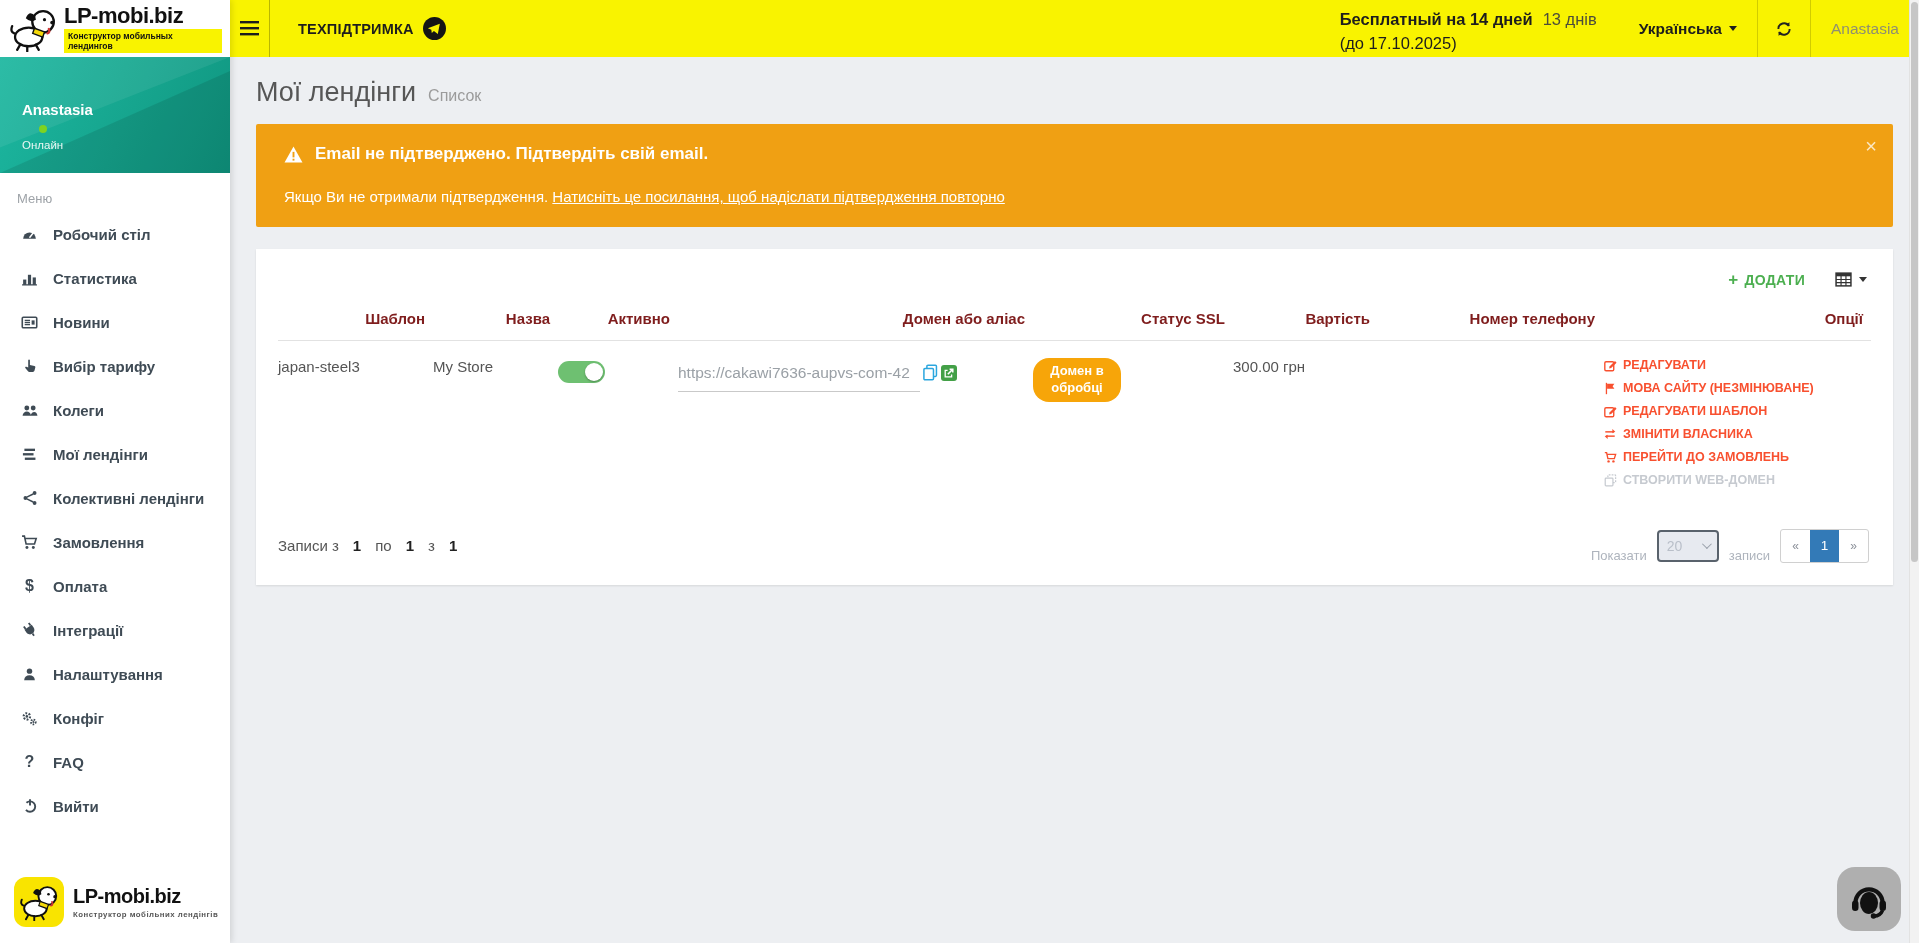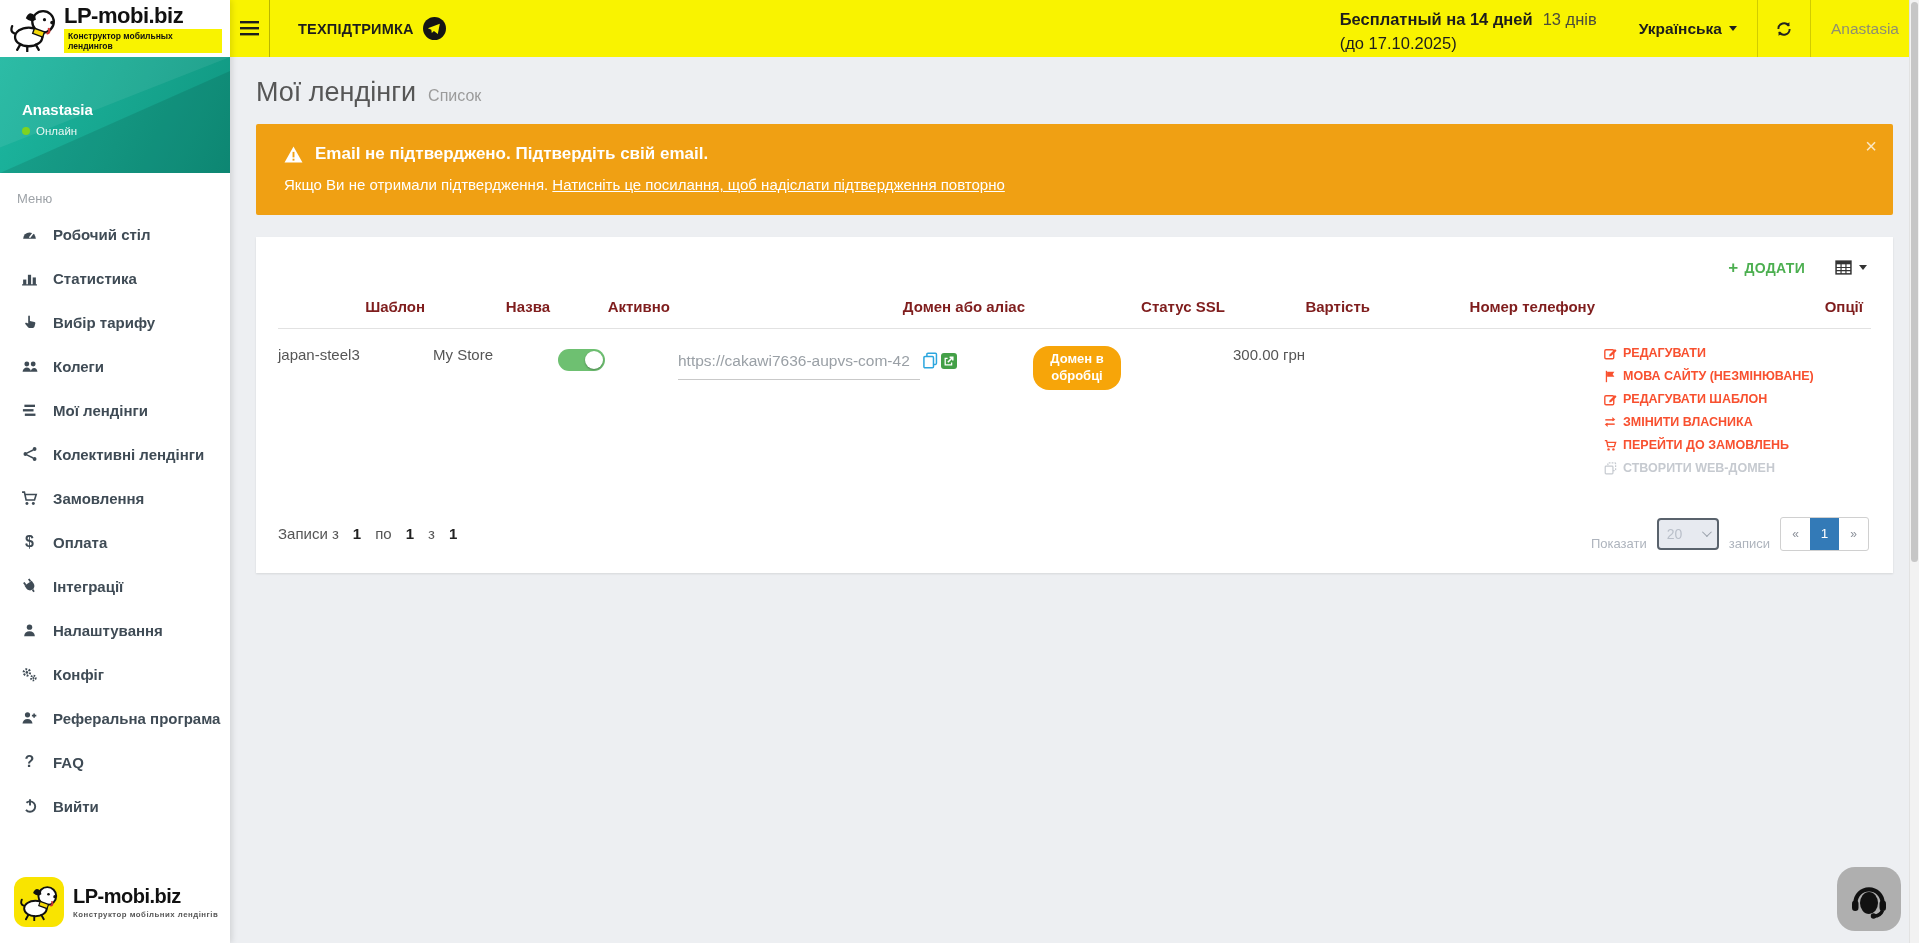--- a/index.html
+++ b/index.html
@@ -14,21 +14,21 @@
   .brand { height:57px; display:flex; align-items:center; gap:8px; padding:0 8px 0 10px; background:#fff; cursor:pointer; }
   .brand svg { width:46px; height:46px; flex:none; }
   .brand-title { font-size:22px; font-weight:800; color:#111; letter-spacing:-.5px; line-height:1.05; }
   .brand-tag { font-size:8.5px; font-weight:700; color:#111; background:#F9F300; padding:2px 4px; margin-top:2px; display:inline-block; }
   .user-panel { height:116px; position:relative; background:linear-gradient(115deg,#1CB7A0 0%,#16A58E 55%,#0F9680 100%); overflow:hidden; }
   .user-panel::before { content:""; position:absolute; inset:0; background:rgba(255,255,255,.07);
       clip-path:polygon(0 0,100% 0,0 78%); }
   .user-panel::after { content:""; position:absolute; inset:0; background:rgba(0,0,0,.10);
       clip-path:polygon(0 100%,100% 12%,100% 100%); }
   .u-name { position:absolute; left:22px; top:44px; color:#fff; font-size:15px; font-weight:700; z-index:2; }
-  .u-status { position:absolute; left:22px; top:68px; display:flex; align-items:center; gap:6px; z-index:2; }
+  .u-status { position:absolute; left:22px; top:68px; display:flex; align-items:center; gap:6px; z-index:2;flex-direction:column; }
   .dot { width:8px; height:8px; border-radius:50%; background:#7ED321; display:inline-block; }
   .u-status span.txt { color:#EAF7F3; font-size:11.5px; }
   .menu-title { color:#9EA3A8; font-size:13px; margin:18px 0 6px 17px; }
   .menu { flex:1; overflow:hidden; }
   .menu-item { display:flex; align-items:center; gap:13px; height:44px; padding:0 8px 0 19px;
                color:#3F4B55; font-size:15px; font-weight:700; cursor:pointer; text-decoration:none; }
   .mi { width:21px; min-width:21px; display:flex; justify-content:center; align-items:center; }
   .mi svg { display:block; }
   .mi.txt { font-size:16px; font-weight:700; color:#3F4B55; }
   .side-footer { padding:10px 0 16px 14px; display:flex; align-items:center; gap:9px; }
@@ -56,21 +56,21 @@
              border-left:1px solid rgba(0,0,0,.16); border-right:1px solid rgba(0,0,0,.16); }
   .huser { display:flex; align-items:center; padding:0 20px; font-size:15.5px; color:#8F8F70; cursor:pointer; }
 
   .content { flex:1; overflow:hidden; }
   .page-head { padding:20px 26px 16px; display:flex; align-items:baseline; gap:12px; }
   .page-head h1 { font-size:27px; font-weight:400; color:#565656; }
   .page-head .sub { font-size:16px; color:#9B9B9B; }
 
   .alert { margin:0 26px; background:#F0A013; border-radius:2px; padding:20px 28px 22px; position:relative; color:#fff; }
   .alert-title { display:flex; align-items:center; gap:12px; font-size:17px; font-weight:700; }
-  .alert-sub { margin-top:12px; font-size:15px; }
+  .alert-sub { margin-top:24px; font-size:15px; }
   .alert-sub a { color:#fff; text-decoration:underline; cursor:pointer; }
   .alert-close { position:absolute; right:16px; top:12px; background:none; border:none; color:rgba(255,255,255,.75);
                  font-size:20px; cursor:pointer; line-height:1; }
 
   .panel { margin:22px 26px 0; background:#fff; box-shadow:0 1px 2px rgba(0,0,0,.1); padding:14px 22px 10px; }
   .toolbar { display:flex; justify-content:flex-end; align-items:center; gap:30px; padding:8px 4px 10px 0; }
   .add { display:flex; align-items:center; gap:6px; color:#4CAF50; font-size:14px; font-weight:700;
          letter-spacing:.3px; text-decoration:none; cursor:pointer; }
   .add .plus { font-size:17px; font-weight:800; line-height:1; }
   .grid-dd { display:flex; align-items:center; gap:7px; cursor:pointer; text-decoration:none; }
@@ -176,20 +176,30 @@
               <rect x="2" y="9" width="3" height="5"></rect>
               <rect x="6.5" y="4.5" width="3" height="9.5"></rect>
               <rect x="11" y="7" width="3" height="7"></rect>
               <rect x="1" y="13.4" width="14" height="1.2"></rect>
             </svg>
           </span>
         <span class="ml">Статистика</span>
       </a>
       <a class="menu-item">
         <span class="mi">
+            <svg width="17" height="17" viewBox="0 0 16 16">
+              <rect x="1.2" y="3" width="13.6" height="10" rx="1" fill="none" stroke="#3F4B55" stroke-width="1.5"></rect>
+              <path d="M3.5 6h5M3.5 8h5M3.5 10h5" stroke="#3F4B55" stroke-width="1.2"></path>
+              <rect x="10" y="6" width="2.8" height="4" fill="#3F4B55"></rect>
+            </svg>
+          </span>
+        <span class="ml">Новини</span>
+      </a>
+      <a class="menu-item">
+        <span class="mi">
             <svg width="16" height="16" viewBox="0 0 16 16" fill="#3F4B55">
               <path d="M6.2 2.3c0-1 1.7-1 1.7 0V7l4.5 1c.8.2 1.1.7.9 1.5l-.8 3.1c-.2.8-.8 1.3-1.7 1.3H7.3c-.5 0-1-.2-1.3-.6L3.3 10c-.5-.7.3-1.6 1.1-1.2l1.8.8z"></path>
             </svg>
           </span>
         <span class="ml">Вибір тарифу</span>
       </a>
       <a class="menu-item">
         <span class="mi">
             <svg width="18" height="17" viewBox="0 0 16 16" fill="#3F4B55">
               <circle cx="5" cy="5.6" r="2.3"></circle>
@@ -259,30 +269,20 @@
       <a class="menu-item">
         <span class="mi">
             <svg width="17" height="17" viewBox="0 0 16 16">
               <circle cx="5.5" cy="6" r="3" fill="none" stroke="#3F4B55" stroke-width="2" stroke-dasharray="1.7 1.4"></circle>
               <circle cx="5.5" cy="6" r="1.2" fill="#3F4B55"></circle>
               <circle cx="11.6" cy="11.3" r="2.2" fill="none" stroke="#3F4B55" stroke-width="1.8" stroke-dasharray="1.3 1.1"></circle>
               <circle cx="11.6" cy="11.3" r=".9" fill="#3F4B55"></circle>
             </svg>
           </span>
         <span class="ml">Конфіг</span>
-      </a>
-      <a class="menu-item">
-        <span class="mi">
-            <svg width="17" height="16" viewBox="0 0 16 16" fill="#3F4B55">
-              <circle cx="6" cy="4.8" r="2.6"></circle>
-              <path d="M1 13.6c.2-2.8 2.2-4.6 5-4.6s4.8 1.8 5 4.6z"></path>
-              <path d="M12.6 3.4v4.4M10.4 5.6h4.4" stroke="#3F4B55" stroke-width="1.6"></path>
-            </svg>
-          </span>
-        <span class="ml">Реферальна програма</span>
       </a>
       <a class="menu-item">
         <span class="mi txt">?</span>
         <span class="ml">FAQ</span>
       </a>
       <a class="menu-item">
         <span class="mi">
             <svg width="16" height="16" viewBox="0 0 16 16">
               <circle cx="8" cy="8.6" r="5.2" fill="none" stroke="#3F4B55" stroke-width="1.9" pathLength="100" stroke-dasharray="76 24" stroke-dashoffset="-63"></circle>
               <path d="M8 1.2v6.4" stroke="#3F4B55" stroke-width="1.9"></path>

